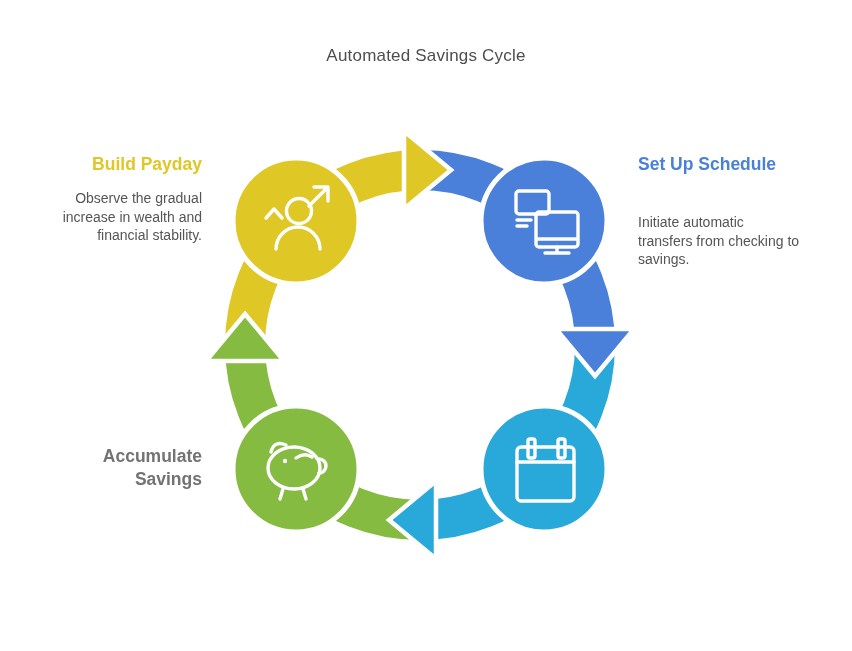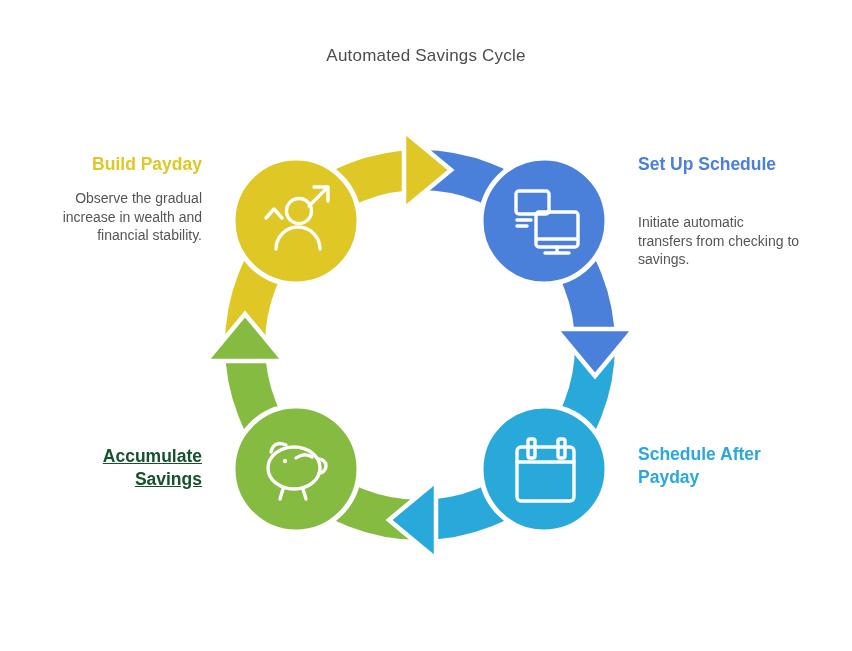--- a/index.html
+++ b/index.html
@@ -96,20 +96,18 @@
 </div>
 
 <div class="step-text pos-tr">
   <h2 style="color: rgb(74, 128, 217);">Set Up Schedule</h2>
   <p style="color: rgb(85, 85, 85); margin-top: 37px;">Initiate automatic
 transfers from checking to
 savings.</p>
 </div>
 
 <div class="step-text pos-br">
-  <h2 style="color: rgb(41, 168, 218);">Schedule After
-Payday</h2>
 </div>
 
 <div class="step-text pos-bl">
-  <h2 style="color: #14532d; text-decoration: underline;">Accumulate
+  <h2 style="color: #737373;">Accumulate
 Savings</h2>
 </div>
 
 </body></html>

